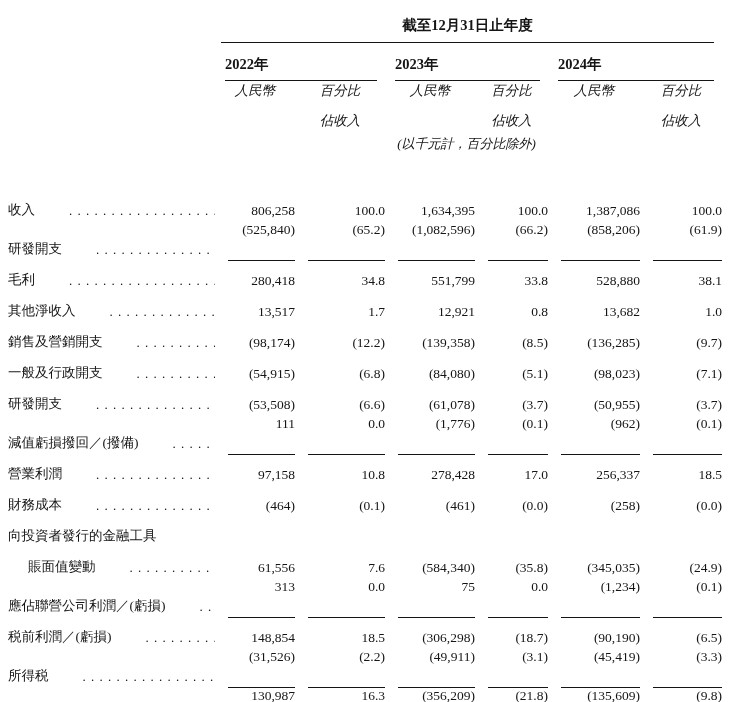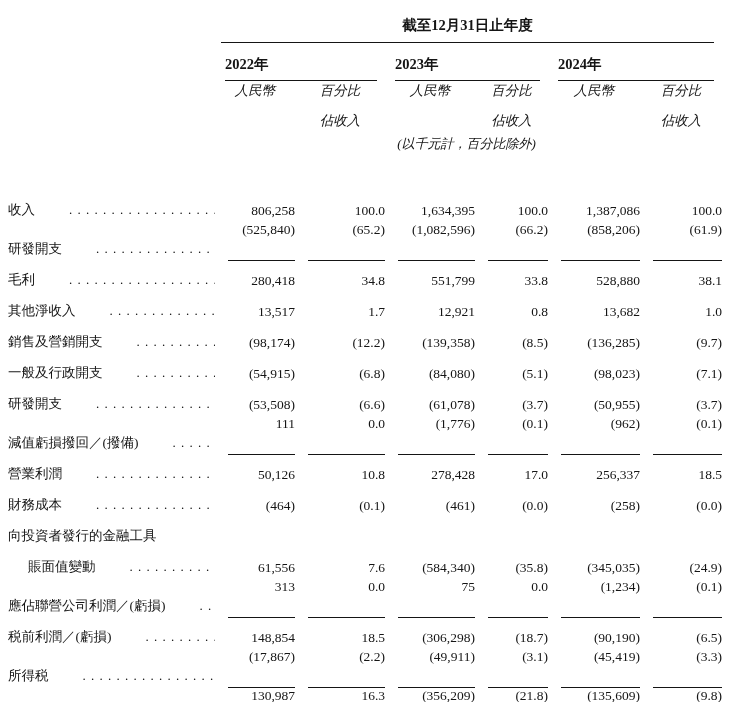--- a/index.html
+++ b/index.html
@@ -33,21 +33,21 @@
   .colhead{font-style:italic;text-align:center;font-size:13.5px;line-height:1.15;}
   tr.ch-top td{padding-top:14px;}
   tr.ch-bot td{padding-top:2px;}
   .note-cell div{
     text-align:center;font-style:italic;font-size:13px;padding-top:7px;
   }
   tr.spacer td{height:38px;}
 
   
   tr.datarow td{height:31px;}
-  td.label-cell .labelwrap{display:flex;align-items:center;padding-bottom:3px;gap:30px;}
+  td.label-cell .labelwrap{display:flex;align-items:flex-end;padding-bottom:3px;gap:30px;}
   .lbl{white-space:nowrap;}
   .dots{flex:1;overflow:hidden;white-space:nowrap;margin-left:4px;min-width:0;}
   .dots::after{
     content:". . . . . . . . . . . . . . . . . . . . . . . . . . . . . . . . . . . . . . . . . . . .";
     letter-spacing:1px;font-size:13px;color:#151515;
   }
   td.num{padding-left:13px;}
   td.num .cl{display:block;text-align:right;padding-bottom:3px;white-space:nowrap;}
   td.num .cl.ul{border-bottom:1.4px solid #151515;padding-bottom:22px;}
   tr.bold .lbl, tr.bold .cl{font-weight:normal;}
@@ -332,21 +332,21 @@
         </td>
       </tr>
       <tr class="datarow bold">
     <td class="label-cell">
       <div class="labelwrap">
         <span class="lbl">營業利潤</span>
         <span class="dots"></span>
       </div>
     </td>
   <td class="num">
-          <div class="cl">50,126</div>
+          <div class="cl">97,158</div>
         </td>
         <td class="num">
           <div class="cl">10.8</div>
         </td>
         <td class="num">
           <div class="cl">278,428</div>
         </td>
         <td class="num">
           <div class="cl">17.0</div>
         </td>
@@ -476,21 +476,21 @@
         </td>
       </tr>
       <tr class="datarow">
     <td class="label-cell">
       <div class="labelwrap">
         <span class="lbl">所得税</span>
         <span class="dots"></span>
       </div>
     </td>
   <td class="num">
-          <div class="cl ul">(17,867)</div>
+          <div class="cl ul">(31,526)</div>
         </td>
         <td class="num">
           <div class="cl ul">(2.2)</div>
         </td>
         <td class="num">
           <div class="cl ul">(49,911)</div>
         </td>
         <td class="num">
           <div class="cl ul">(3.1)</div>
         </td>

